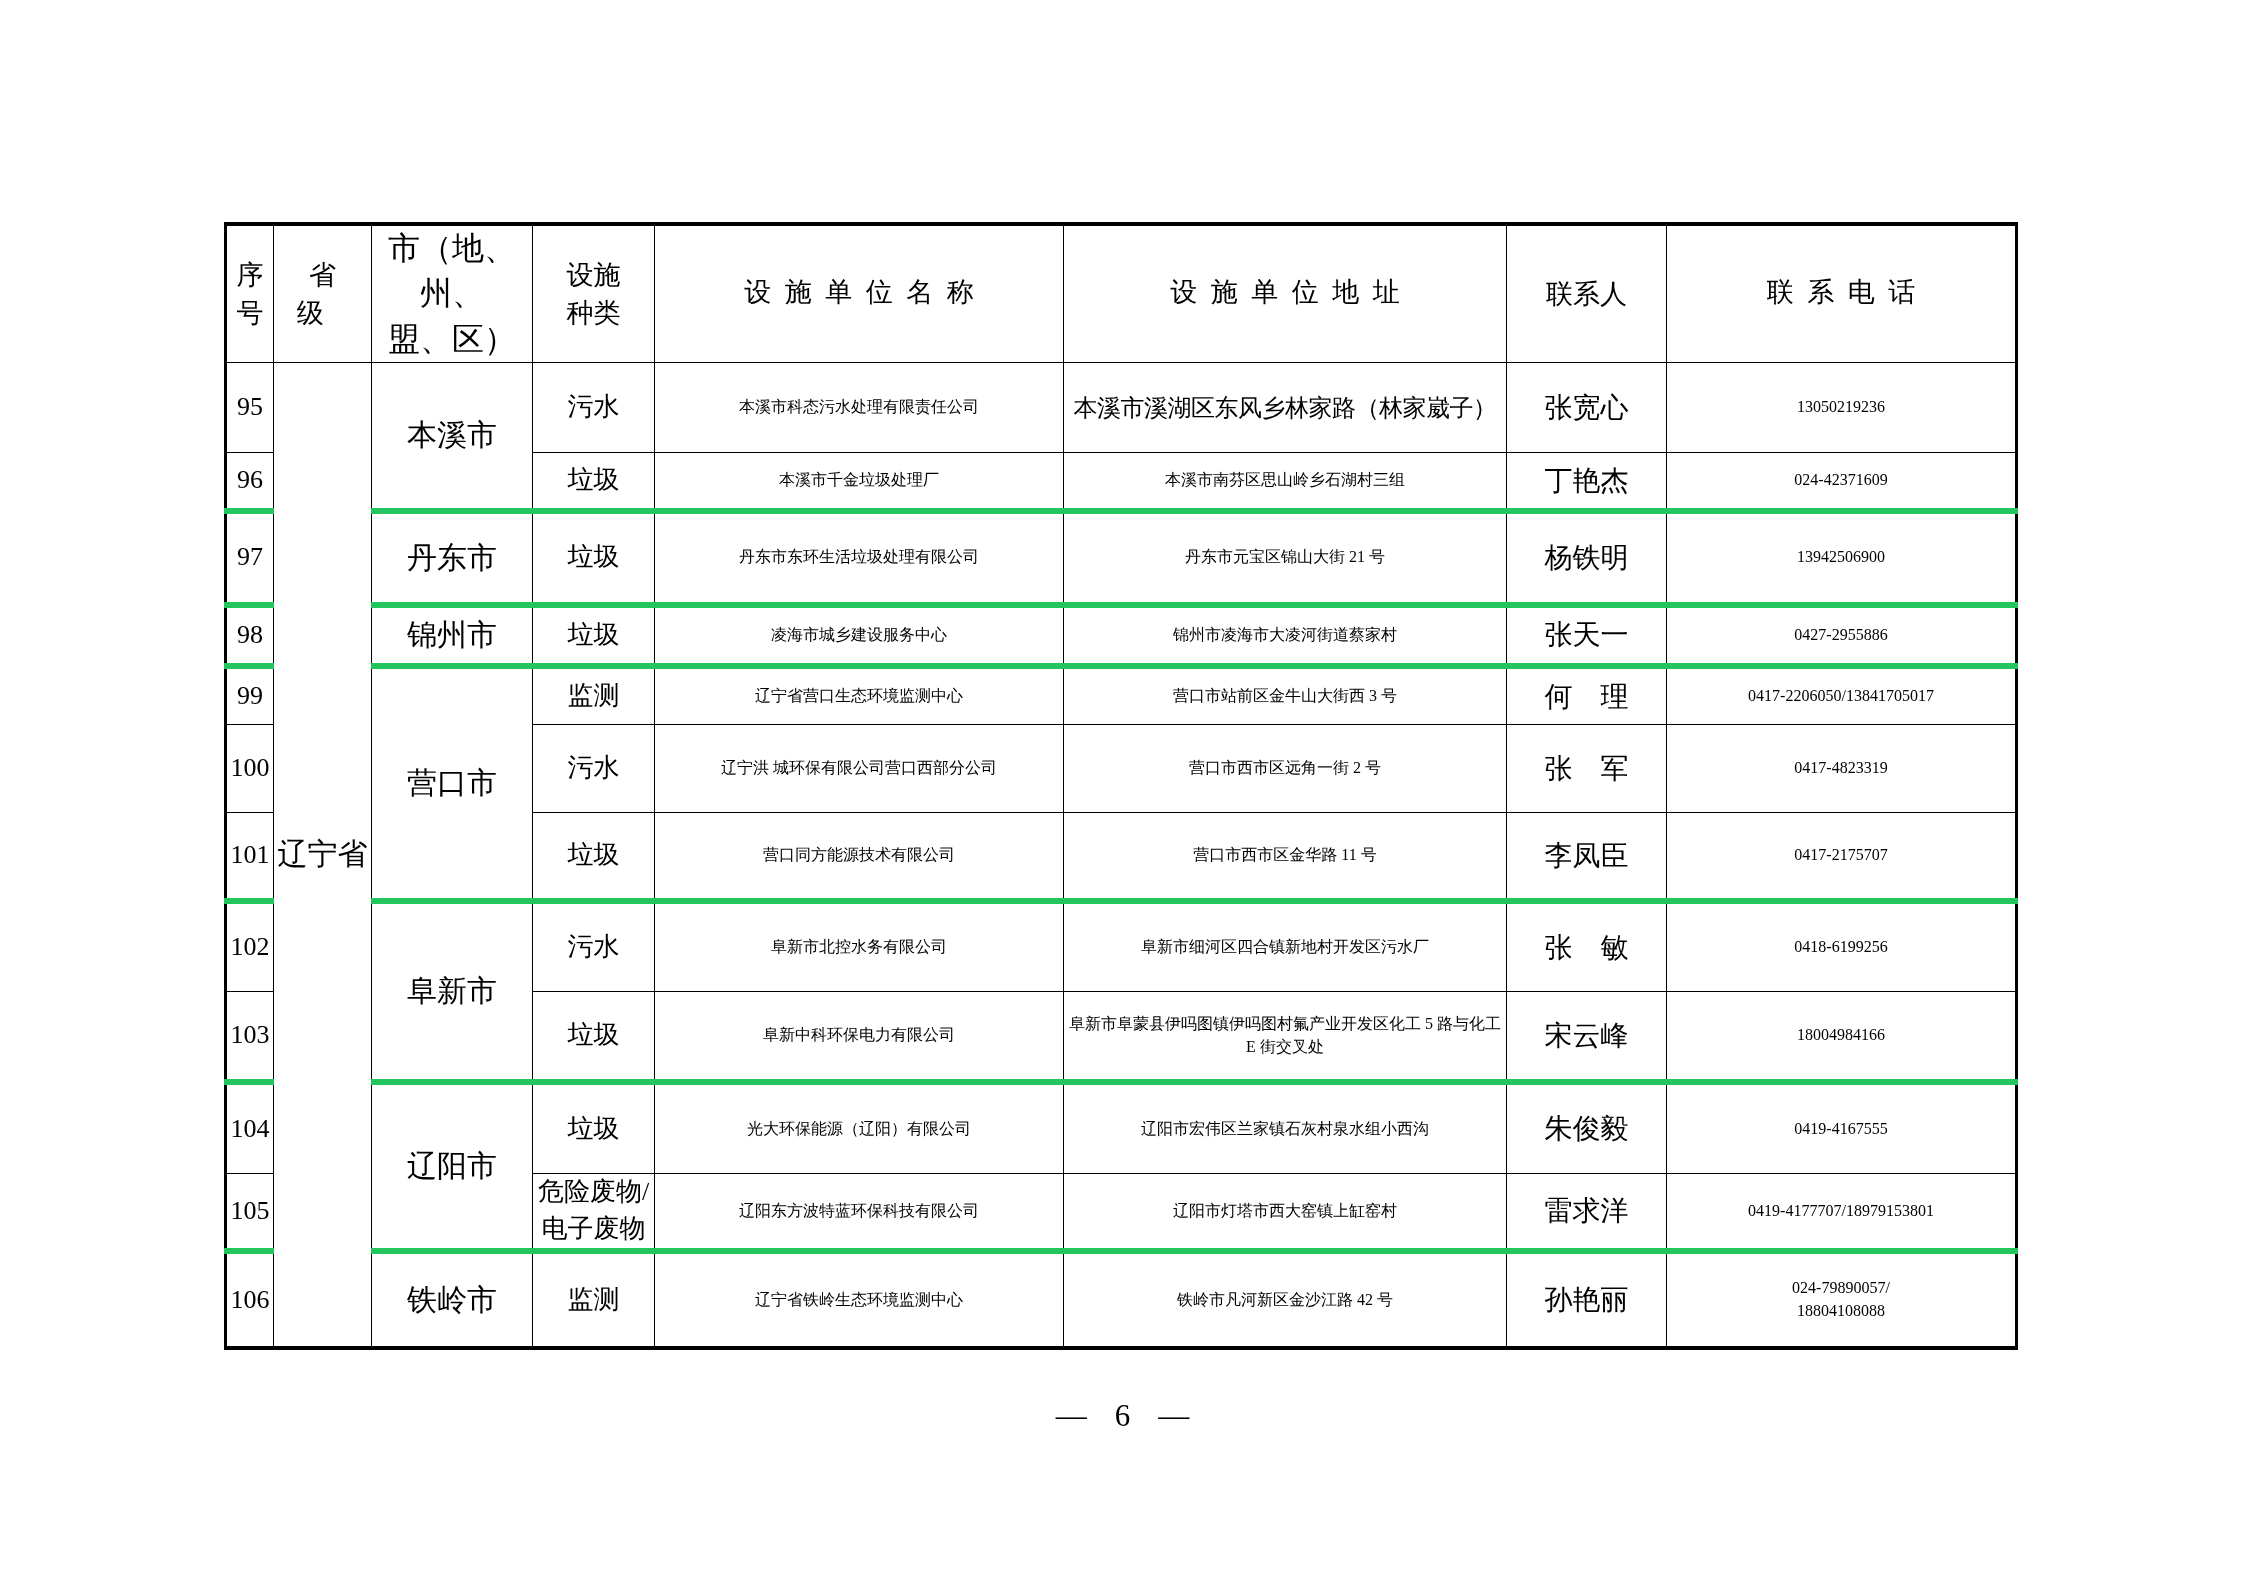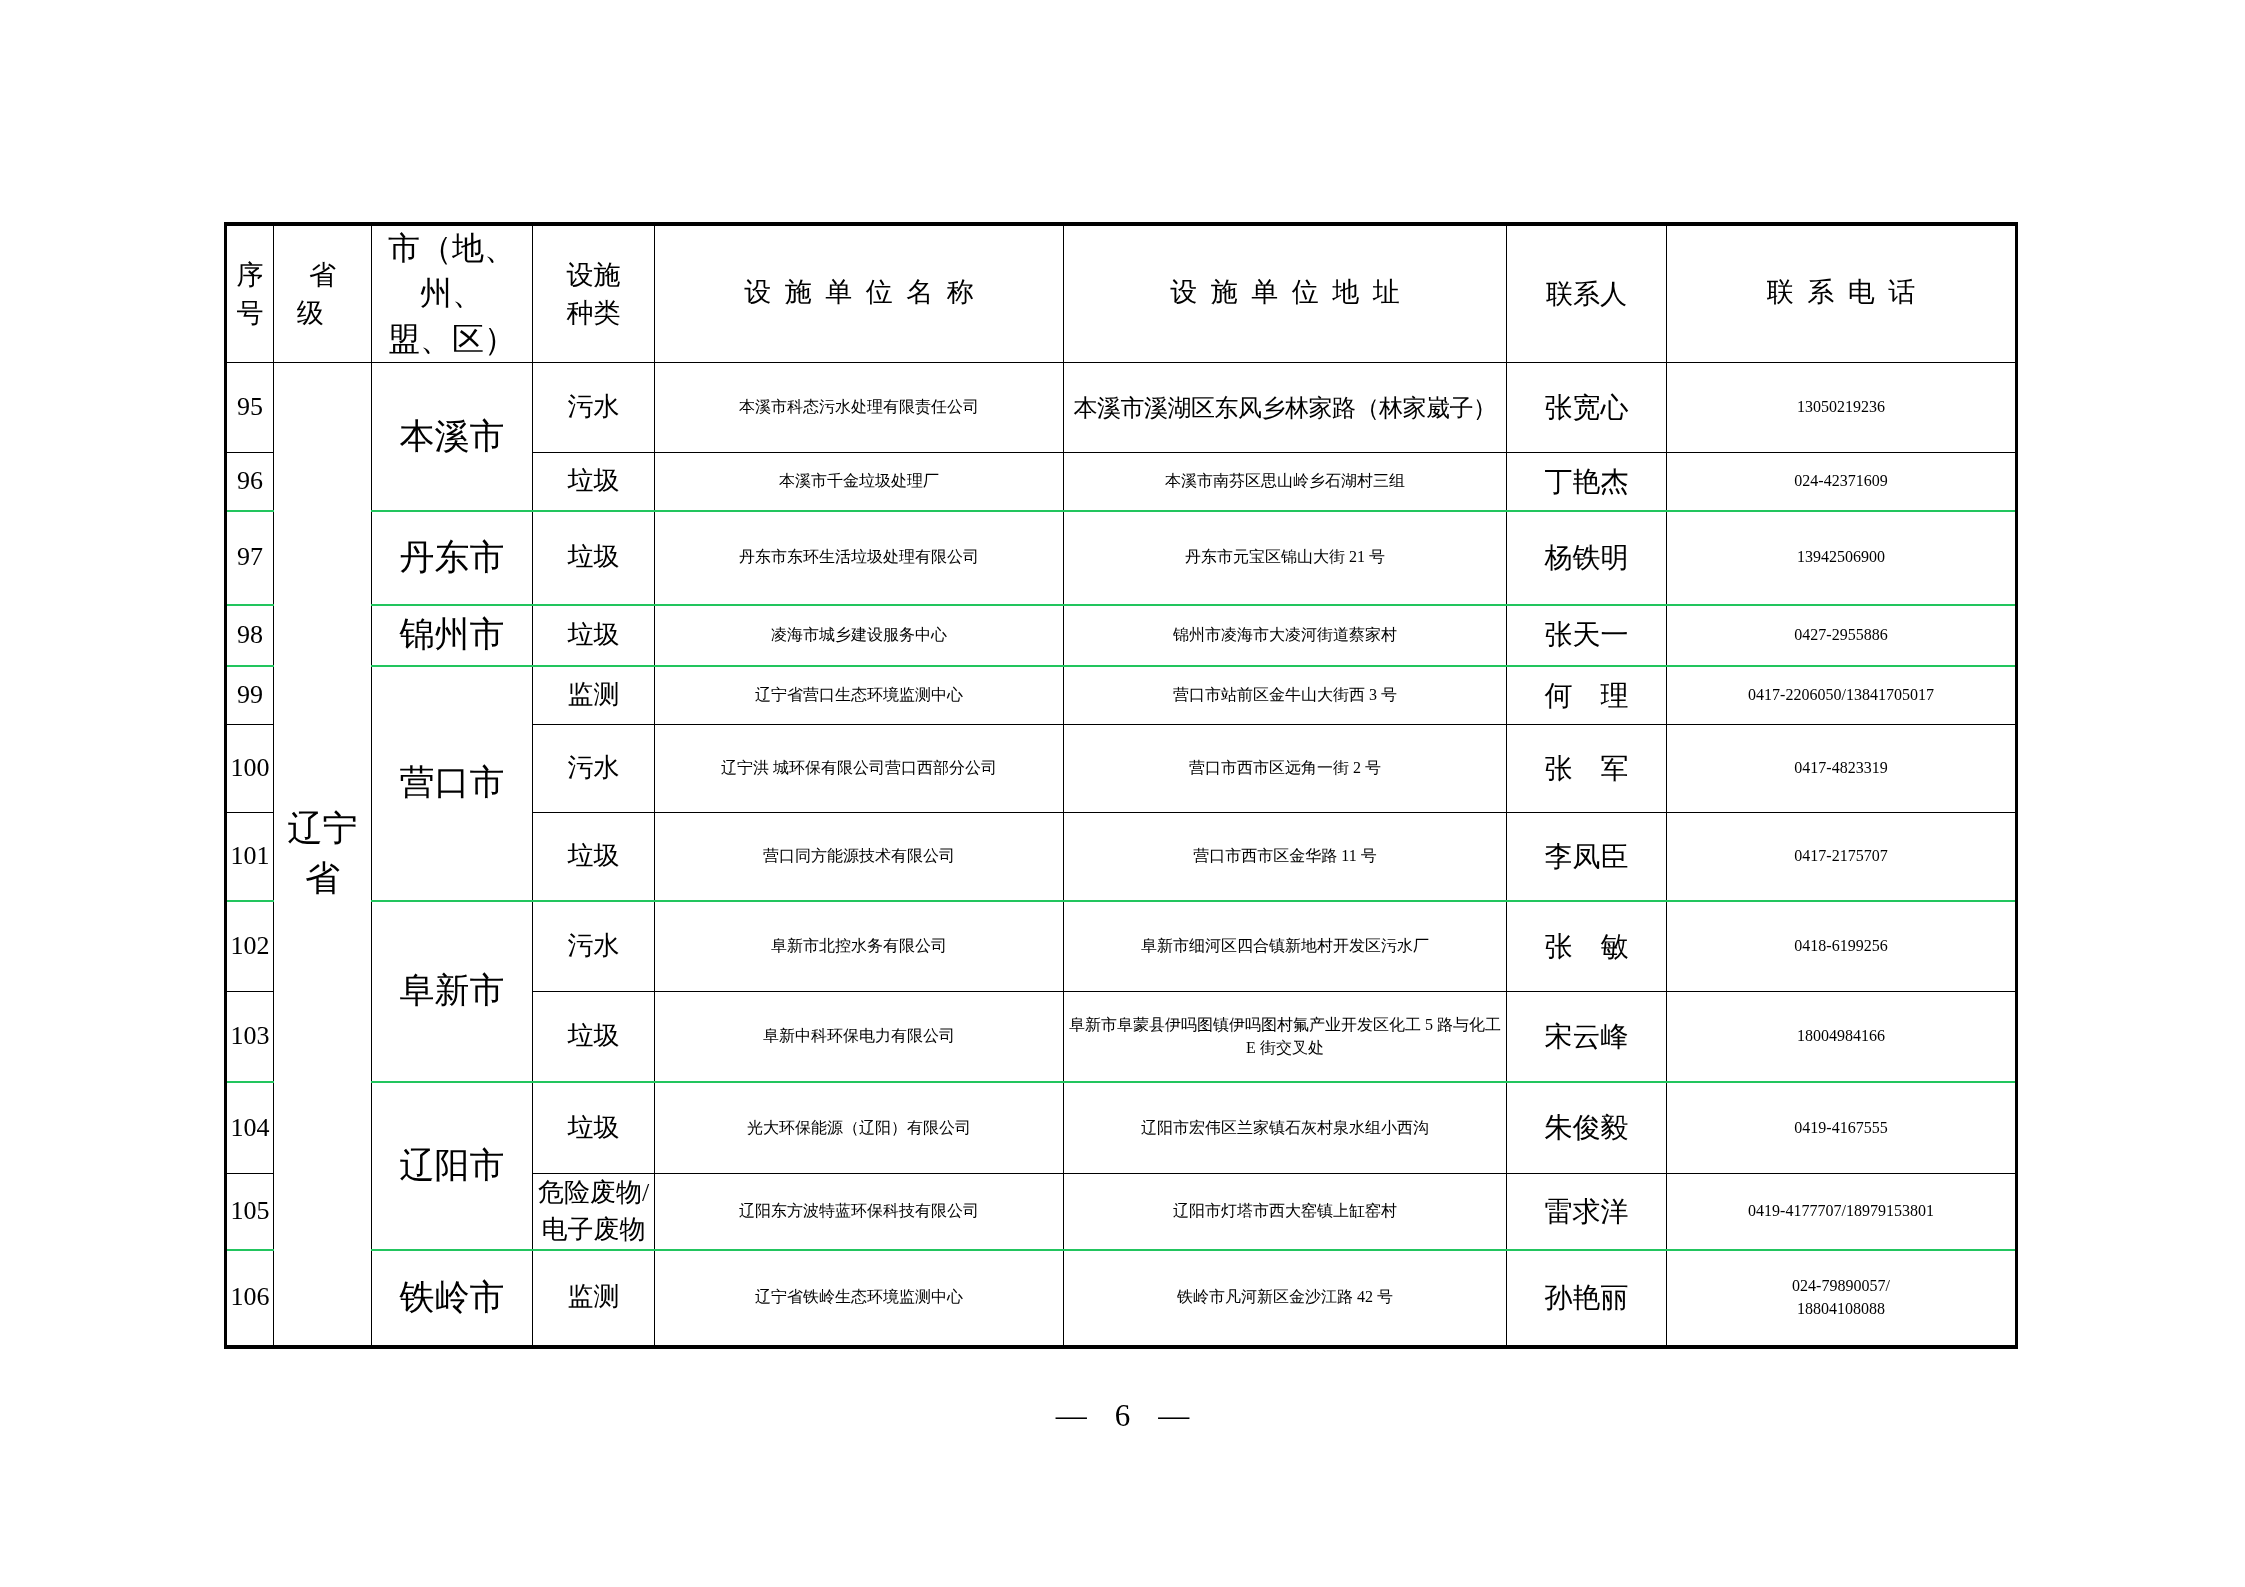--- a/index.html
+++ b/index.html
@@ -41,24 +41,24 @@
   th.sp{letter-spacing:0.5em;text-indent:0.5em;font-family:Liberation Mono, monospace;}
   th.sp-prov{letter-spacing:0.9em;text-indent:0.9em;}
   tbody td{font-size:26px;}
   td.c-no{font-size:26px;}
   td.c-name,td.c-addr{
     text-align:left;
     font-size:16px;
     padding:0 3px;
   }
   td.c-addr.tight{font-size:24px;letter-spacing:-0.5px;}
-  td.c-prov,td.c-city{font-size:35px;}
+  td.c-prov,td.c-city{font-size:30px;}
   td.c-contact{font-size:28px;}
   td.c-phone{font-size:16px;}
-  tr.grp > td{border-top:2px solid #22c55e;margin-left:12px;}
+  tr.grp > td{border-top:6px solid #22c55e;margin-left:12px;}
   .footer{
     position:absolute;
     left:0;top:1398px;
     width:2245px;
     display:flex;
     justify-content:center;
     align-items:center;
     gap:28px;
     font-size:31px;
   }

